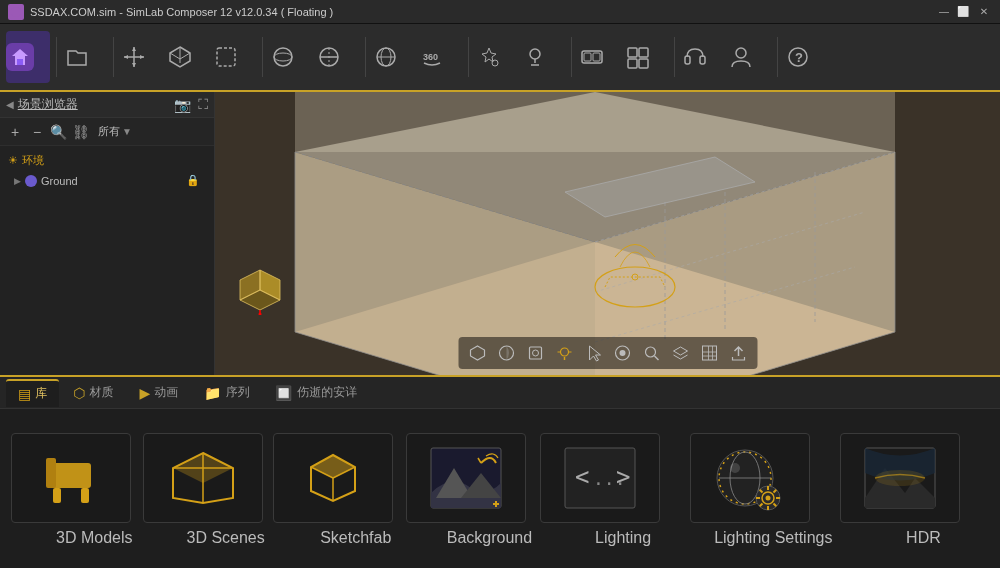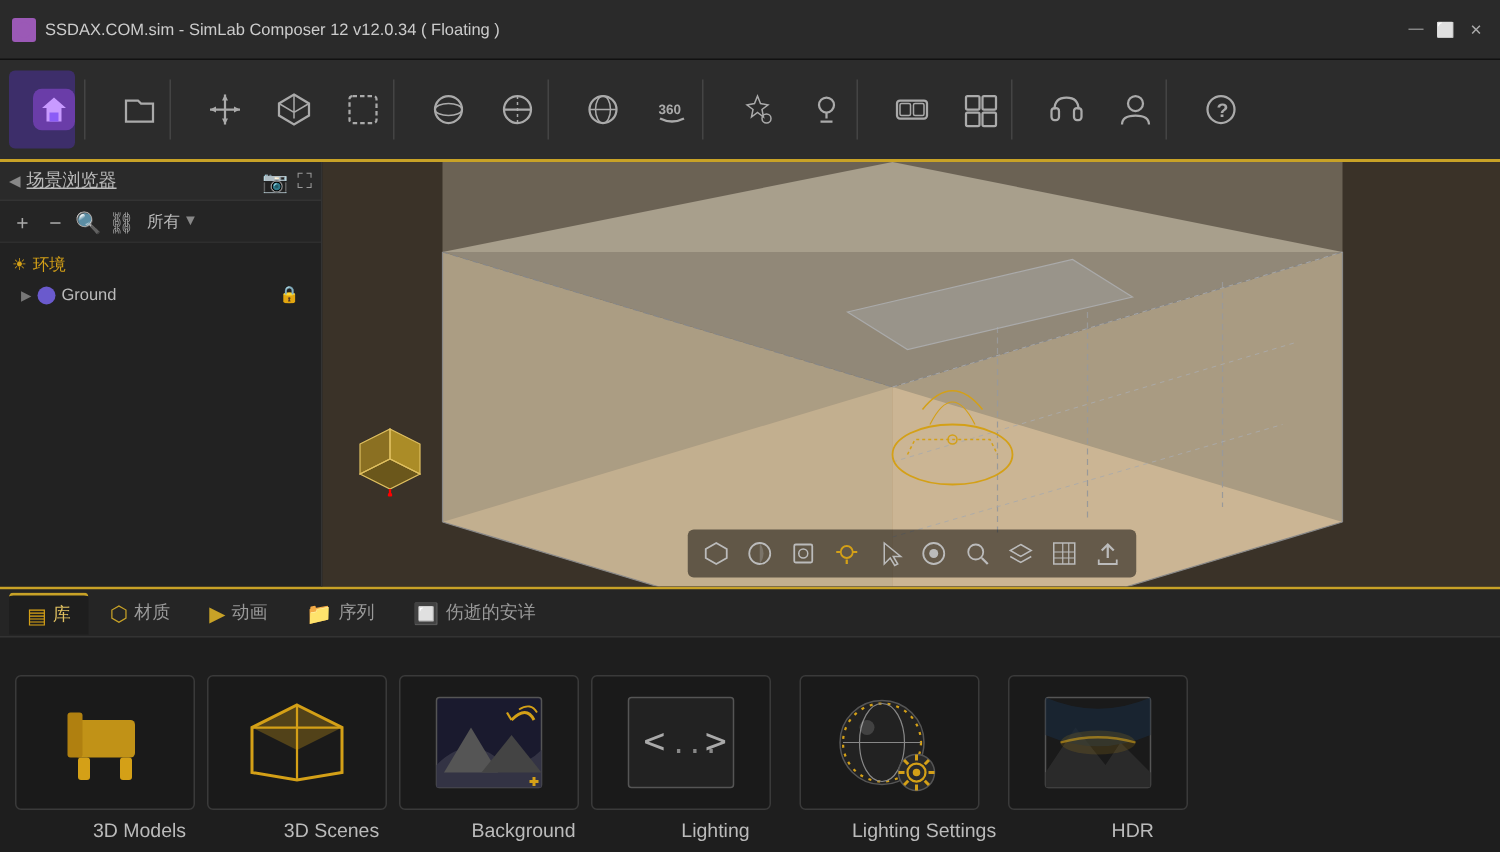--- a/index.html
+++ b/index.html
@@ -8,21 +8,21 @@
       height: 568px;
       background: #1a1a1a;
       font-family: 'Segoe UI', Arial, sans-serif;
       overflow: hidden;
       color: #ccc;
     }
 
     
     #title-bar {
       background: #2a2a2a;
-      height: 40px;
+      height: 24px;
       display: flex;
       align-items: center;
       justify-content: space-between;
       padding: 0 8px;
       border-bottom: 1px solid #111;
     }
     #title-bar-left {
       display: flex;
       align-items: center;
       gap: 6px;
@@ -70,21 +70,21 @@
       width: 1px;
       height: 40px;
       background: #444;
       margin: 0 4px;
     }
     .tb-btn {
       width: 44px;
       height: 52px;
       display: flex;
       flex-direction: column;
-      align-items: flex-end;
+      align-items: flex-start;
       justify-content: center;
       border-radius: 4px;
       cursor: pointer;
       gap: 2px;
       position: relative;
     }
     .tb-btn.active { background: #3d2e6a; }
     .tb-btn svg { width: 28px; height: 28px; }
 
     
@@ -305,21 +305,21 @@
       border: 1px solid #3a3a3a;
       border-radius: 4px;
       display: flex;
       align-items: center;
       justify-content: center;
       font-size: 36px;
       position: relative;
       overflow: hidden;
     }
     .lib-label {
-      font-size: 13px;
+      font-size: 16px;
       color: #bbb;
       text-align: center;
       margin-left: 46px;
     }
 
     
     .thumb-3dmodels { background: #1a1a1a; }
     .thumb-3dscenes { background: #1a1a1a; }
     .thumb-sketchfab { background: #1a1a1a; }
     .thumb-background { background: #1a1a1a; }
@@ -721,20 +721,33 @@
 
           <polygon points="40,10 70,25 70,55 40,60 10,55 10,25" fill="none" stroke="#d4a017" stroke-width="2"></polygon>
           <line x1="40" y1="10" x2="40" y2="60" stroke="#d4a017" stroke-width="1.5"></line>
           <line x1="10" y1="25" x2="70" y2="25" stroke="#d4a017" stroke-width="1.5"></line>
           <polygon points="40,10 70,25 40,40 10,25" fill="#d4a017" opacity="0.3"></polygon>
         </svg>
       </div>
       <span class="lib-label">3D Scenes</span>
     </div>
 
+    <div class="lib-item">
+      <div class="lib-thumb thumb-sketchfab">
+        <svg width="80" height="70" viewBox="0 0 80 70">
+
+          <polygon points="40,12 62,24 62,48 40,58 18,48 18,24" fill="none" stroke="#d4a017" stroke-width="2"></polygon>
+          <polygon points="40,12 62,24 40,35 18,24" fill="#d4a017" opacity="0.5"></polygon>
+          <line x1="40" y1="35" x2="40" y2="58" stroke="#d4a017" stroke-width="1.5"></line>
+          <line x1="40" y1="35" x2="62" y2="24" stroke="#d4a017" stroke-width="1.5"></line>
+          <line x1="40" y1="35" x2="18" y2="24" stroke="#d4a017" stroke-width="1.5"></line>
+        </svg>
+      </div>
+      <span class="lib-label">Sketchfab</span>
+    </div>
 
     <div class="lib-item">
       <div class="lib-thumb thumb-background">
         <svg width="80" height="70" viewBox="0 0 80 70">
 
           <rect x="5" y="5" width="70" height="60" rx="2" fill="#1a1a2e" stroke="#555" stroke-width="1"></rect>
           <path d="M5 50 Q25 30 45 45 Q60 55 75 40 L75 65 L5 65 Z" fill="#333344"></path>
 
           <path d="M10 55 L28 25 L46 55" fill="#555"></path>
           <path d="M35 55 L55 30 L75 55" fill="#444"></path>

